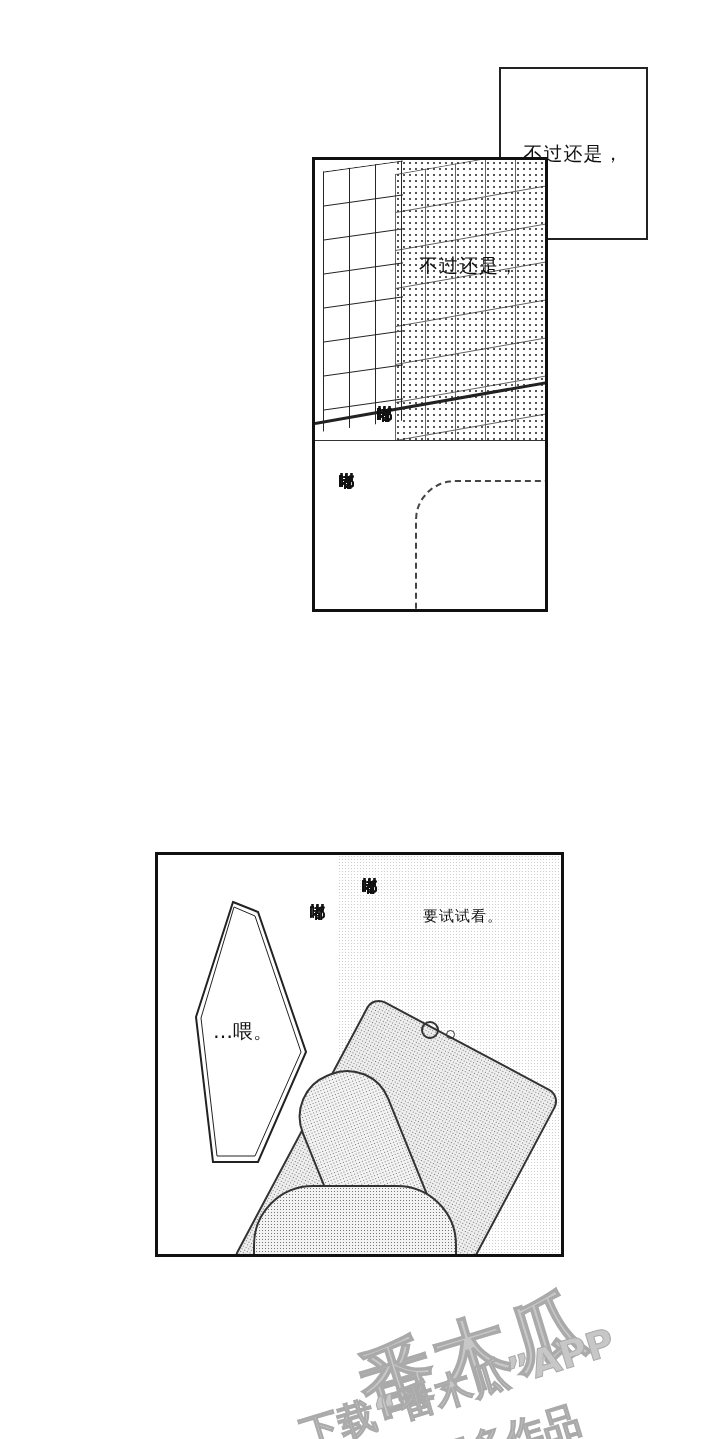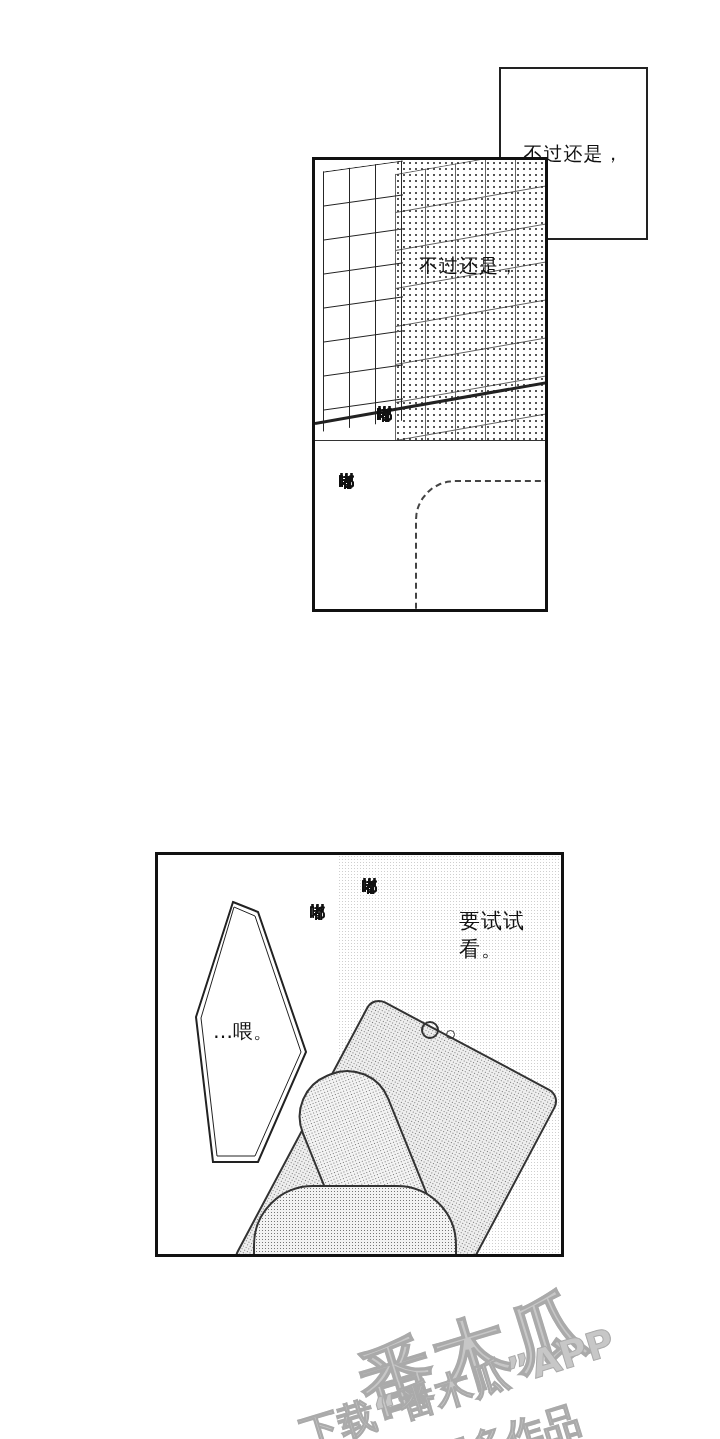--- a/index.html
+++ b/index.html
@@ -40,21 +40,21 @@
     position:absolute; font-weight:bold; font-size:15px; line-height:17.5px;
     writing-mode:vertical-rl; text-orientation:upright; letter-spacing:0;
   }
   
   #panel2 { left:155px; top:852px; width:409px; height:405px; }
   .screentone {
     position:absolute;
     background-image: radial-gradient(#777 0.7px, transparent 1px);
     background-size:3px 3px;
   }
-  .p2-text { position:absolute; left:265px; top:52px; font-size:21px; letter-spacing:1px;margin-left:36px; }
+  .p2-text { position:absolute; left:265px; top:52px; font-size:15px; letter-spacing:1px; }
   .bubble-text { position:absolute; left:55px; top:163px; font-size:20px; }
   .watermark {
     position:absolute; color:#c7c7c7; font-weight:bold;
     transform:rotate(-17deg); transform-origin:left top;
     -webkit-text-stroke:1px #aaa;
   }
 </style>
 </head>
 <body>
 

